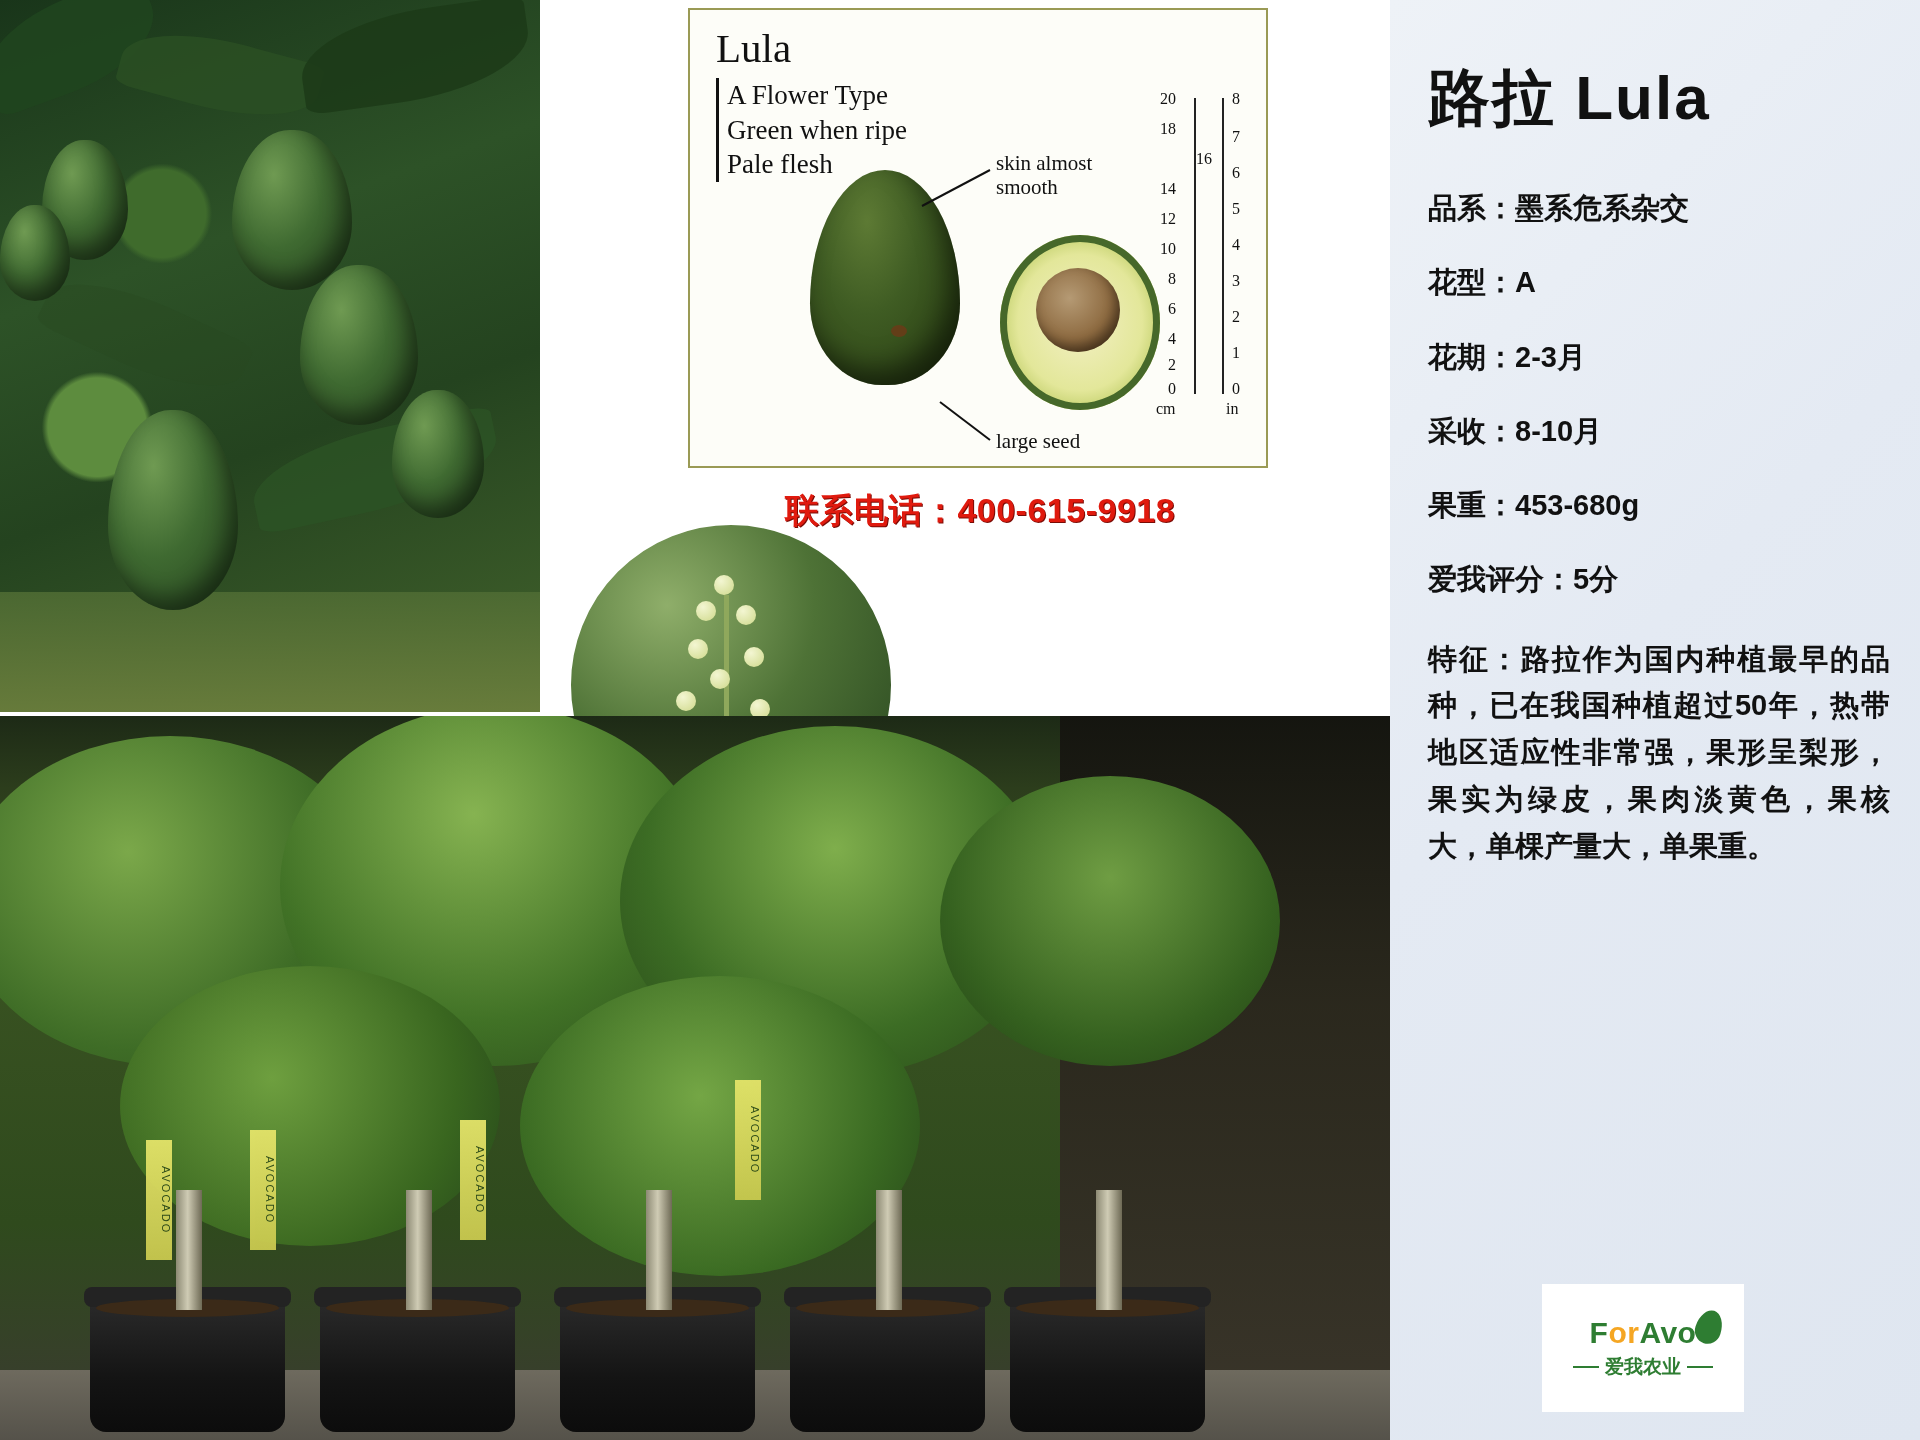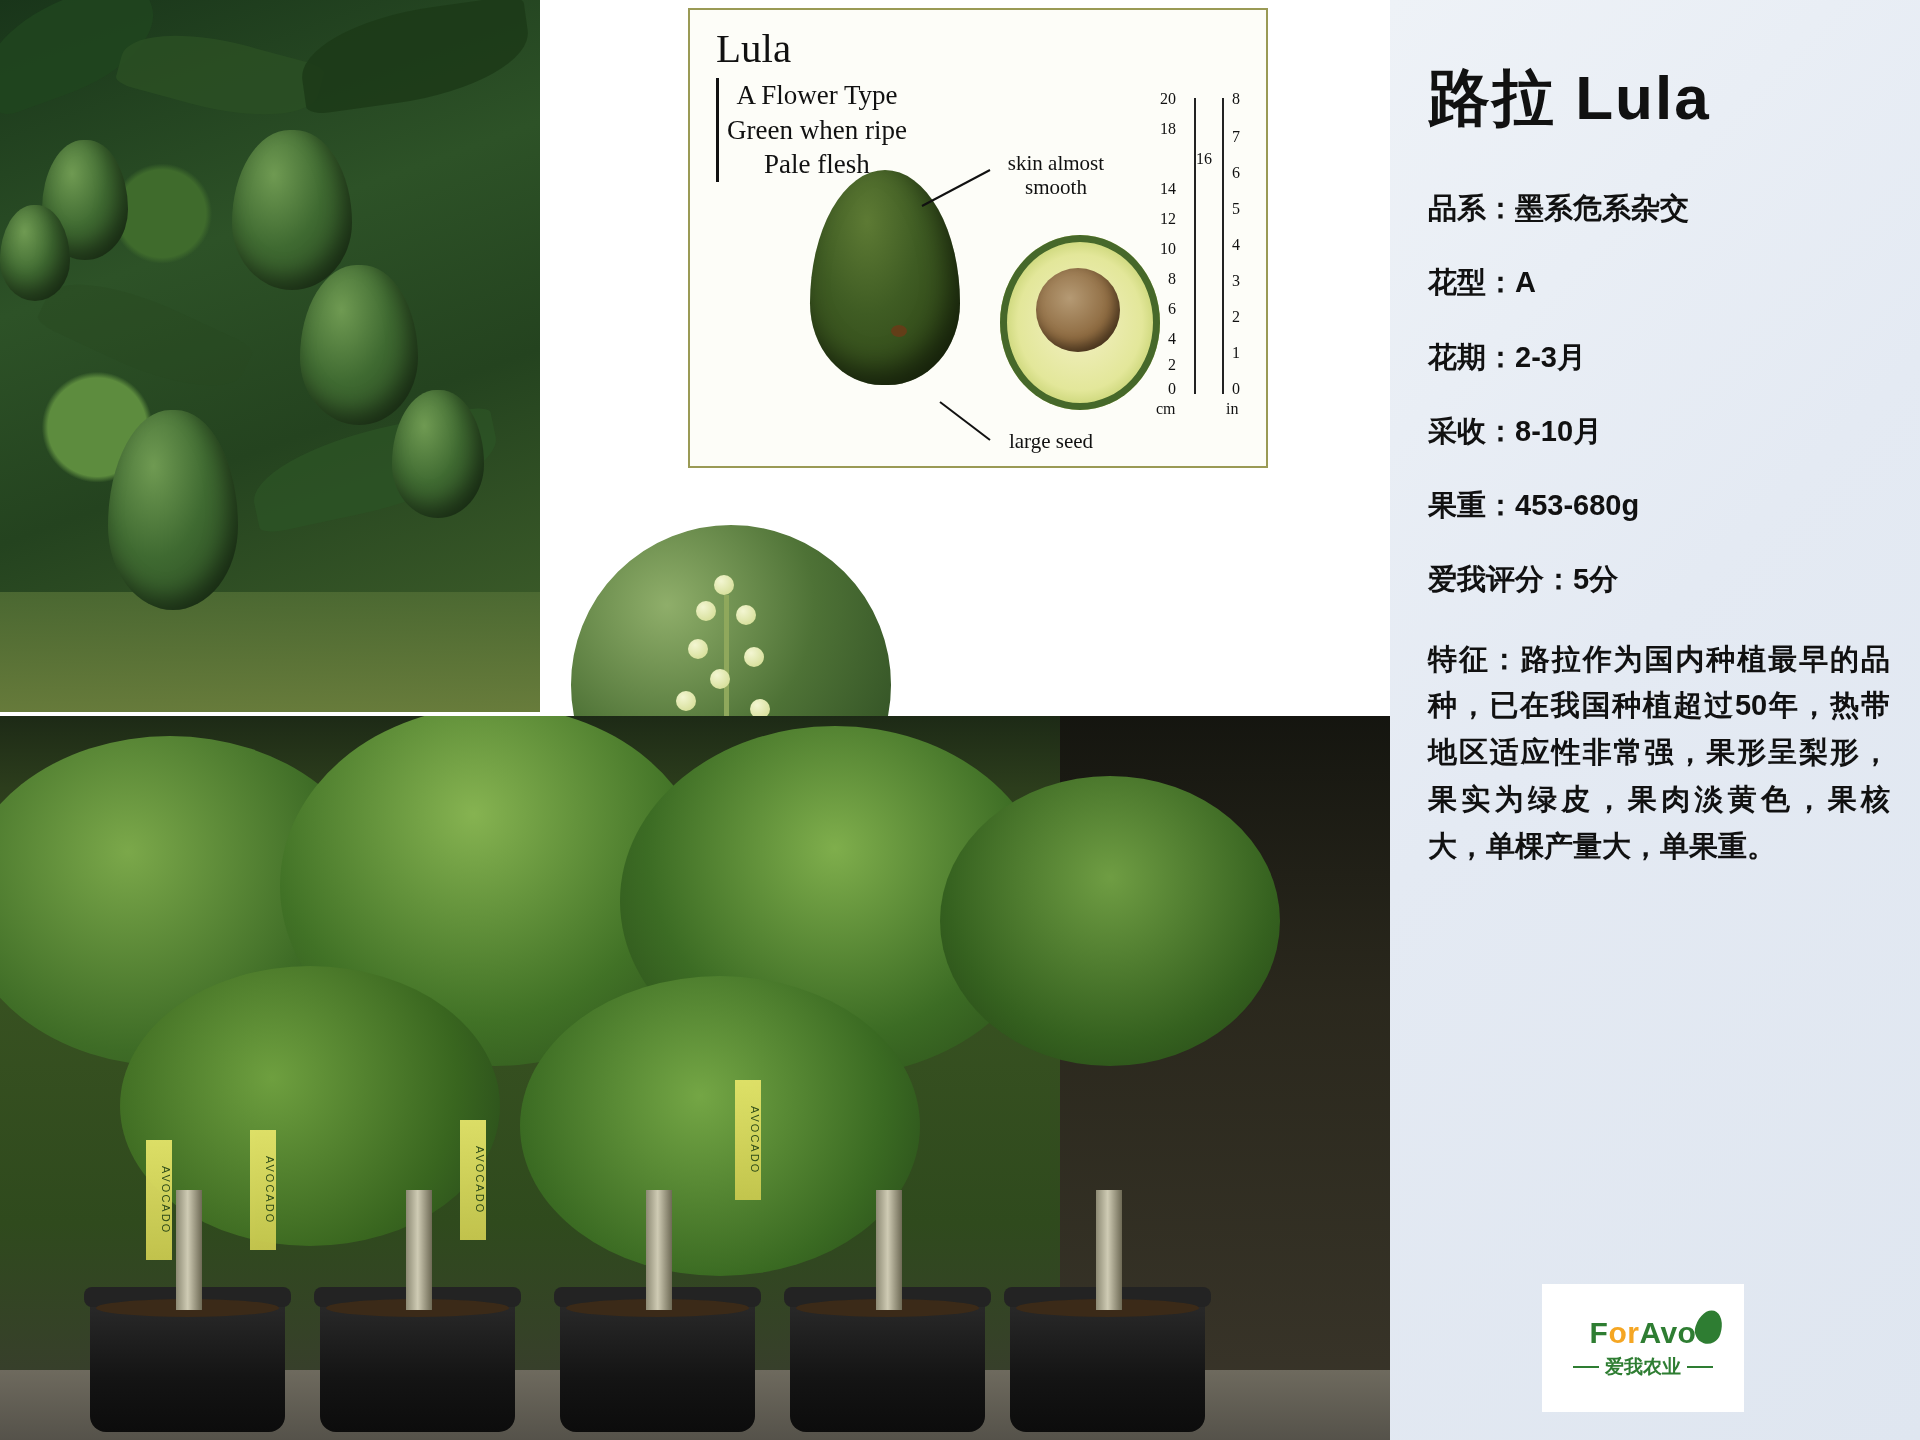--- a/index.html
+++ b/index.html
@@ -29,21 +29,21 @@
     position:absolute;border-radius:48% 48% 50% 50%/58% 58% 42% 42%;
     background:radial-gradient(ellipse at 35% 28%, #6f9a52 0%, #3f6a31 45%, #22401c 100%);
     box-shadow:inset -8px -12px 22px rgba(0,0,0,.45);
   }
   .orchard .ground{position:absolute;left:0;bottom:0;width:100%;height:120px;
     background:linear-gradient(180deg,#4e6b33,#6c7f3d);opacity:.9;}
 
   
   .idcard{
     position:absolute;left:688px;top:8px;width:580px;height:460px;
-    background:#fdfdf8;border:2px solid #9a9a55;box-sizing:border-box;text-align:center;
+    background:#fdfdf8;border:2px solid #9a9a55;box-sizing:border-box;
   }
   .idcard .title{
     position:absolute;left:26px;top:18px;
     font-family:"Liberation Serif","DejaVu Serif",serif;
     font-size:41px;color:#111;line-height:1.02;
   }
   .idcard .subtitle{
     position:absolute;left:26px;top:68px;
     font-family:"Liberation Serif","DejaVu Serif",serif;
     font-size:27px;color:#111;line-height:1.28;
@@ -219,20 +219,21 @@
         <span style="left:72px;top:138px;">4</span>
         <span style="left:72px;top:174px;">3</span>
         <span style="left:72px;top:210px;">2</span>
         <span style="left:72px;top:246px;">1</span>
         <span style="left:72px;top:282px;">0</span>
         <span style="left:-4px;top:302px;">cm</span>
         <span style="left:66px;top:302px;">in</span>
       </div>
     </div>
 
+    <div class="phone">联系电话：400-615-9918</div>
 
     <div class="flower-circle">
       <div class="panicle">
         <div class="stem"></div>
         <div class="bud" style="left:48px;top:10px;"></div>
         <div class="bud" style="left:30px;top:36px;"></div>
         <div class="bud" style="left:70px;top:40px;"></div>
         <div class="bud" style="left:22px;top:74px;"></div>
         <div class="bud" style="left:78px;top:82px;"></div>
         <div class="bud" style="left:44px;top:104px;"></div>

